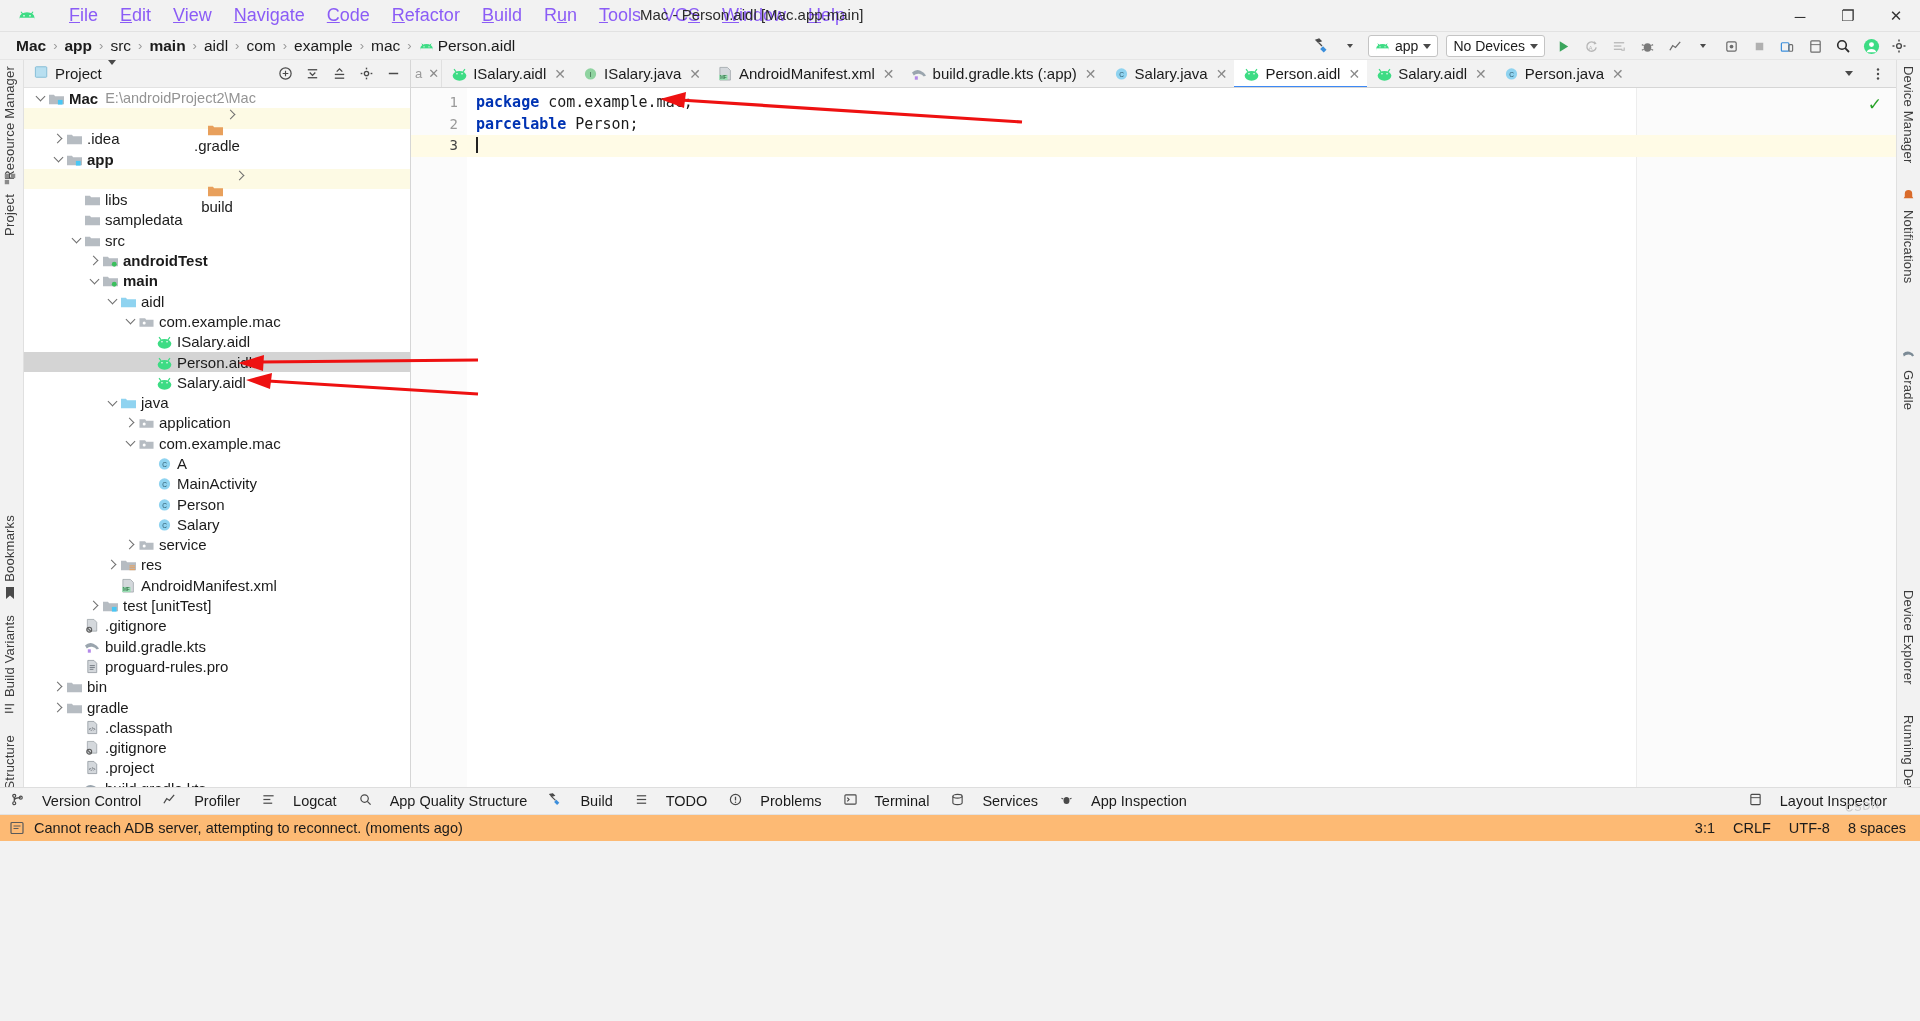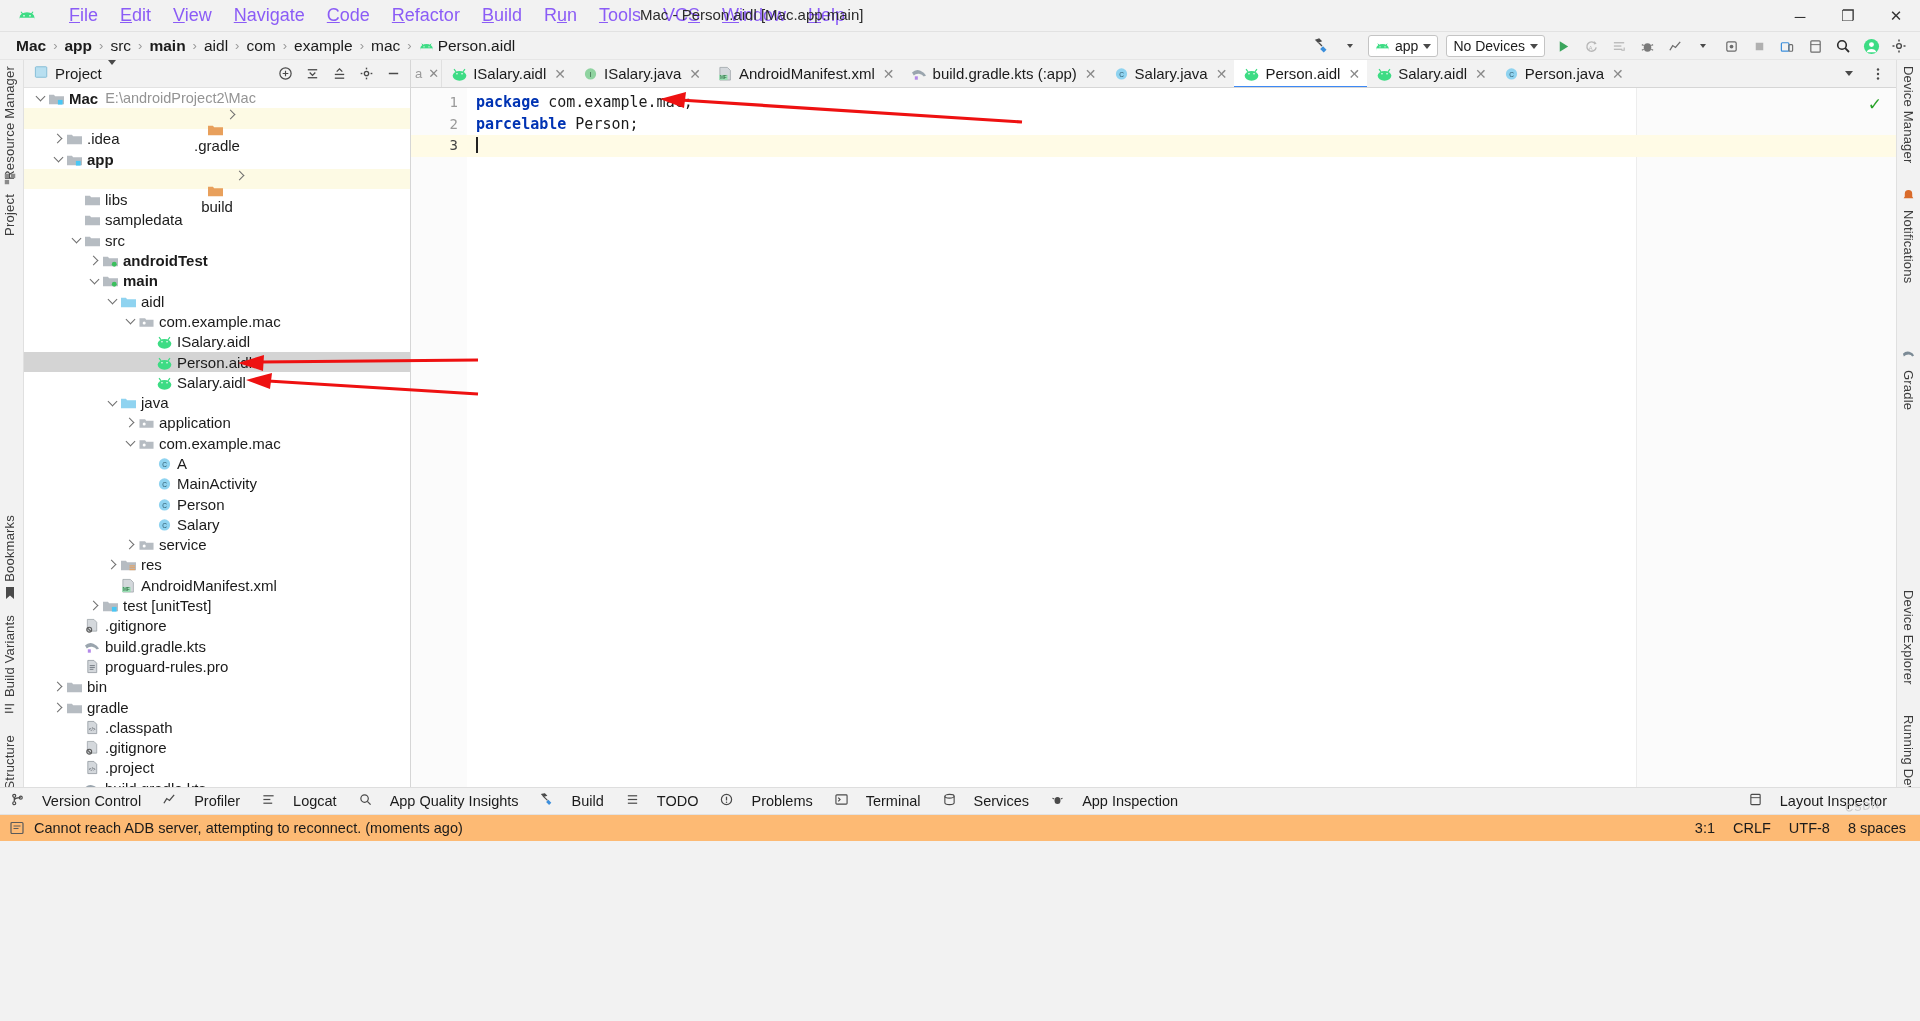--- a/index.html
+++ b/index.html
@@ -1045,21 +1045,21 @@
               <line x1="1.5" y1="11" x2="11" y2="11"></line>
             </g>
           </svg></span>
       <span>Logcat</span>
     </div>
     <div class="bt">
       <span><svg width="13" height="13" viewBox="0 0 14 14">
             <circle cx="6" cy="6" r="4" stroke="#4a4a4a" stroke-width="1.3" fill="none"></circle>
             <line x1="9" y1="9" x2="12.5" y2="12.5" stroke="#4a4a4a" stroke-width="1.4"></line>
           </svg></span>
-      <span>App Quality Insights</span>
+      <span>App Quality Structure</span>
     </div>
     <div class="bt">
       <span><svg width="13" height="13" viewBox="0 0 14 14">
             <path d="M2 3 L7 8 M1 1.5 L4 0.8 L5.8 2.6 L3 3.6 Z" stroke="#4a4a4a" stroke-width="1.2" fill="#4a4a4a"></path>
             <rect x="6.5" y="8" width="3.4" height="4.5" fill="#3c8fdc" transform="rotate(-45 8 10)"></rect>
           </svg></span>
       <span>Build</span>
     </div>
     <div class="bt">
       <span><svg width="13" height="13" viewBox="0 0 14 14">

